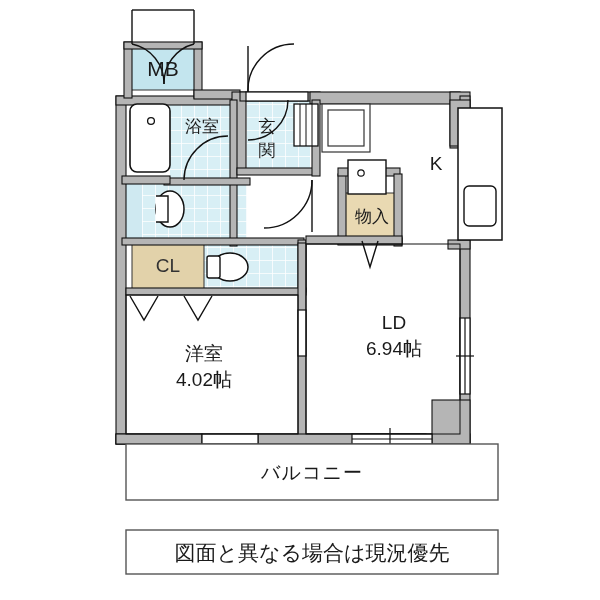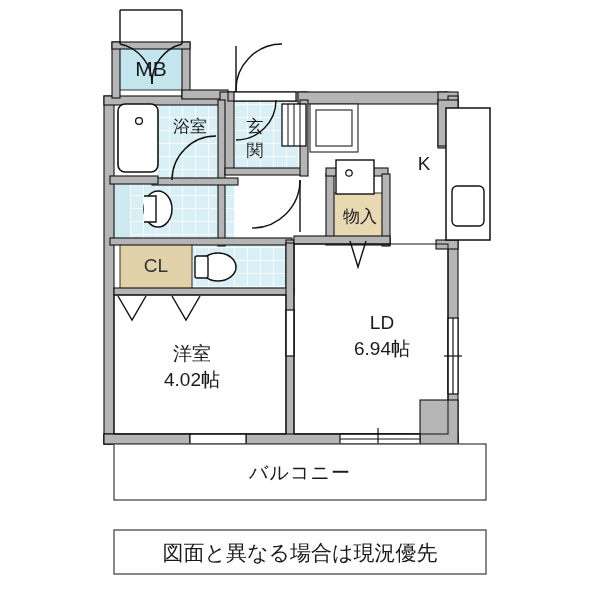--- a/index.html
+++ b/index.html
@@ -1,20 +1,20 @@
 <!DOCTYPE html>
 <html><head>
 <meta charset="utf-8">
 <style>
   html,body{margin:0;padding:0;background:#ffffff;}
   body{
     width:600px;height:600px;overflow:hidden;
     font-family:"Liberation Sans","DejaVu Sans",sans-serif;
   }
-  #plan-root{position:relative;width:548px;height:600px;background:#14b8a6;}
+  #plan-root{position:relative;width:548px;height:600px;background:#14b8a6;margin-left:12px;}
   svg#floorplan{display:block;width:600px;height:600px;}
 
   .lbl{
     font-family:"Liberation Sans","DejaVu Sans",sans-serif;
     fill:#1a1a1a;
     text-anchor:middle;
     dominant-baseline:middle;
   }
   .lbl-room{font-size:19px;}
   .lbl-area{font-size:19px;}

